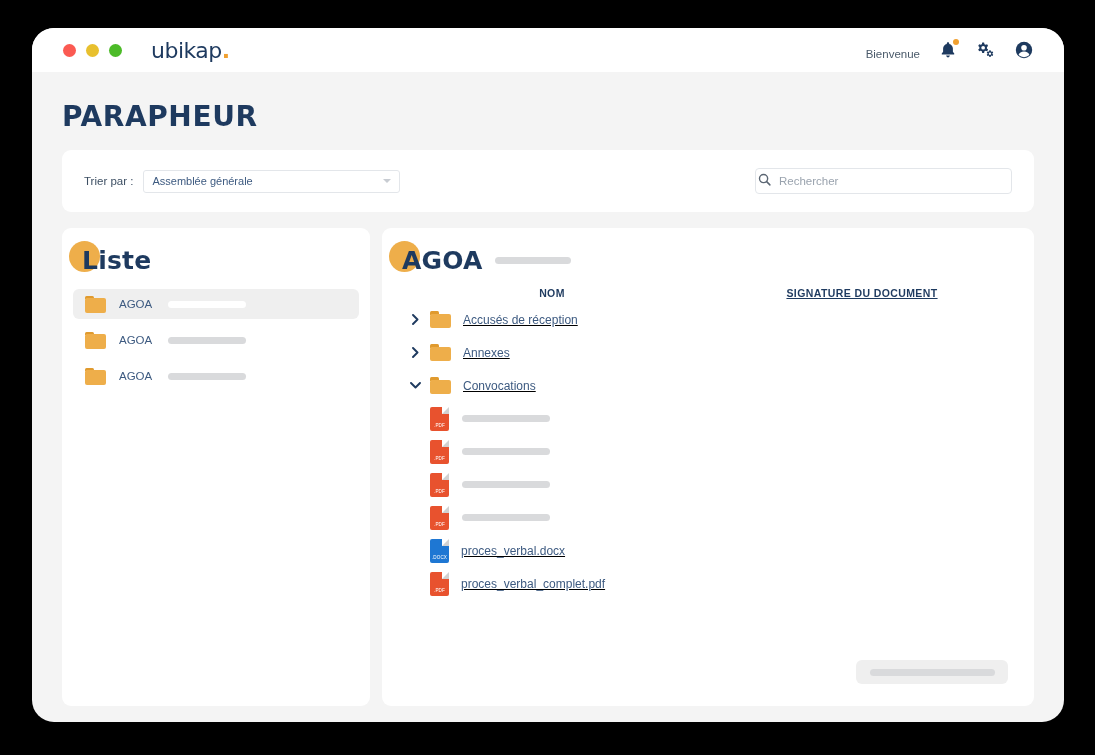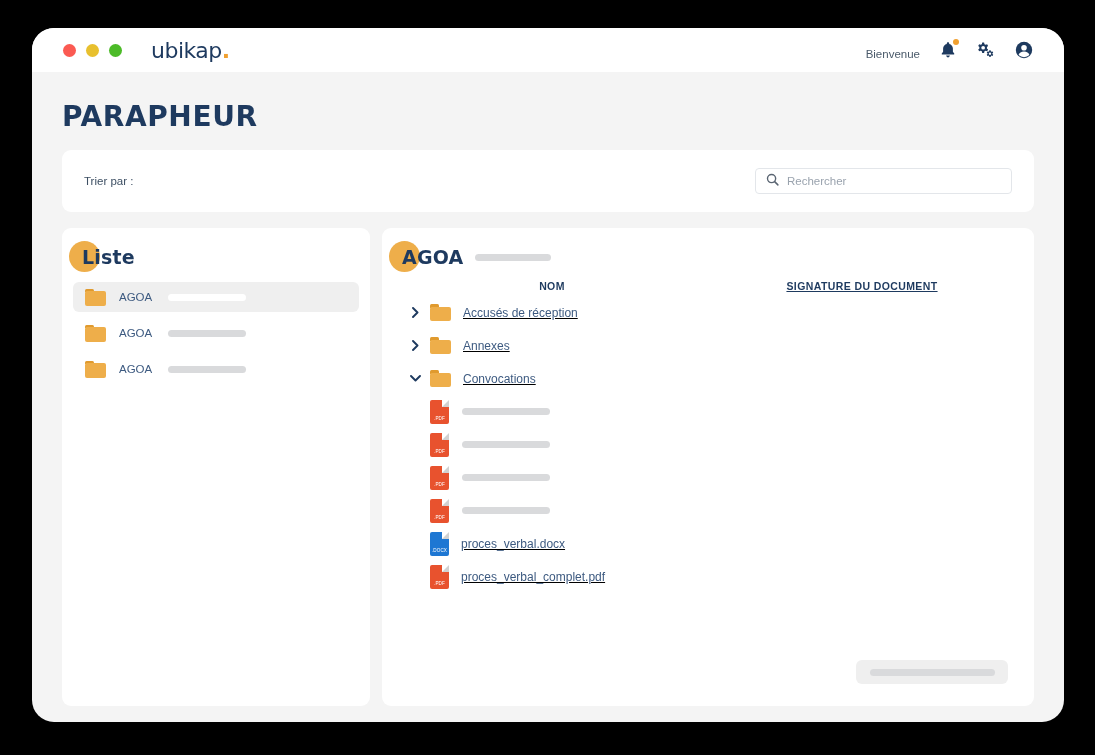--- a/index.html
+++ b/index.html
@@ -102,21 +102,21 @@
     border-right: 4px solid transparent;
     border-top: 4px solid #c8ccd2;
   }
   .search-wrap {
     margin-left: auto;
     width: 257px; height: 26px;
     border: 1px solid #e3e6ea;
     border-radius: 4px;
     background: #fff;
     display: flex; align-items: center;
-    padding: 0 10px;
+    padding: 0 2px;
     gap: 8px;
   }
   .search-wrap input {
     border: none; outline: none;
     font-size: 11.5px;
     color: #6a7686;
     width: 100%;
     background: transparent;
     font-family: "Liberation Sans", sans-serif;
   }
@@ -144,21 +144,21 @@
   .panel-header .blob {
     position: absolute;
     left: -13px; top: -5px;
     width: 31px; height: 31px;
     border-radius: 50%;
     background: #eeae4a;
     z-index: 0;
   }
   .panel-header .ptitle {
     position: relative; z-index: 1;
-    font-size: 19px; font-weight: 700;
+    font-size: 25px; font-weight: 700;
     color: #1e3a5f;
     letter-spacing: 0.2px;
     font-family: "DejaVu Sans", sans-serif;
   }
   .header-row { display: flex; align-items: center; gap: 12px; }
   .ph-bar { background: #d9dadc; border-radius: 4px; height: 7px; }
 
   
   .list { margin-top: 14px; padding: 0 11px; }
   .list-item {
@@ -312,20 +312,24 @@
       </span>
     </div>
   </div>
 
   <div class="page">
 
     <h1 class="page-title">PARAPHEUR</h1>
 
     <div class="toolbar-card">
       <span class="trier-label">Trier par :</span>
+      <div class="select">
+        <span>Assemblée générale</span>
+        <span class="caret"></span>
+      </div>
       <div class="search-wrap">
         <span>
           <svg width="13" height="13" viewBox="0 0 14 14">
               <circle cx="6" cy="6" r="4.4" fill="none" stroke="#5a6572" stroke-width="1.5"></circle>
               <line x1="9.3" y1="9.3" x2="12.8" y2="12.8" stroke="#5a6572" stroke-width="1.6" stroke-linecap="round"></line>
             </svg>
         </span>
         <input type="text" placeholder="Rechercher" style="">
       </div>
     </div>

